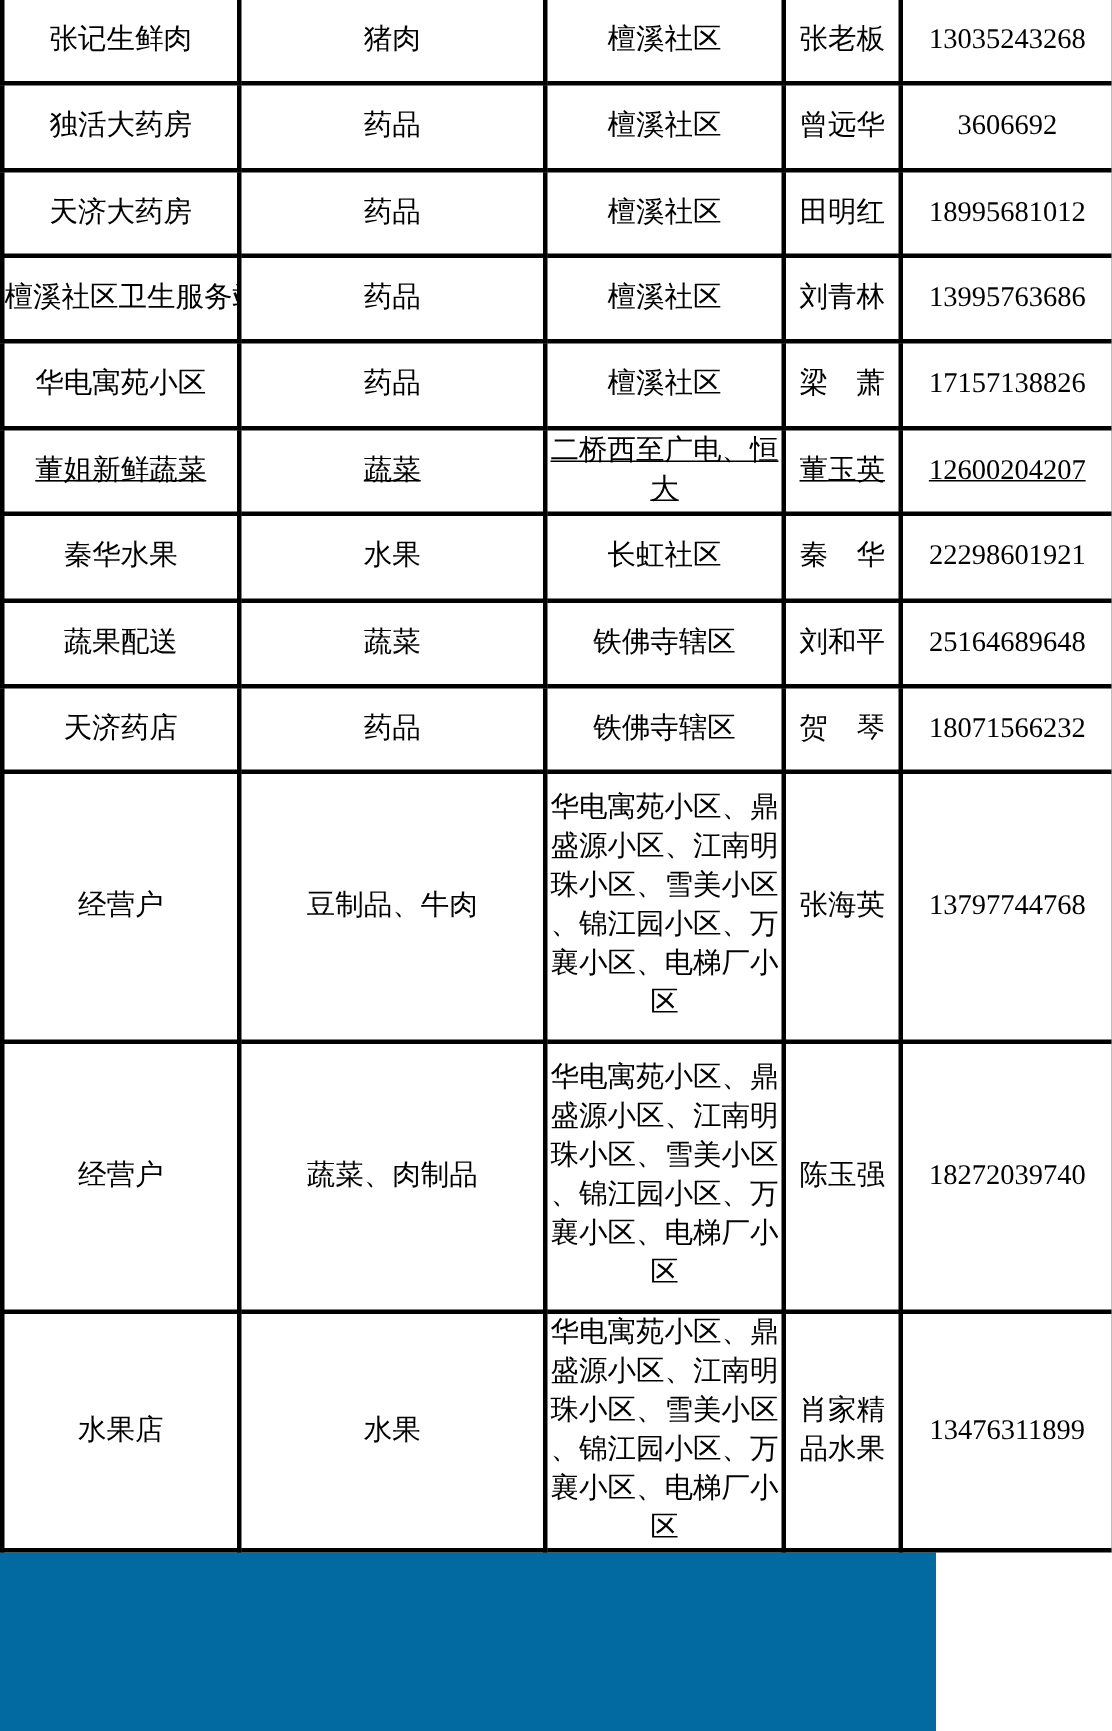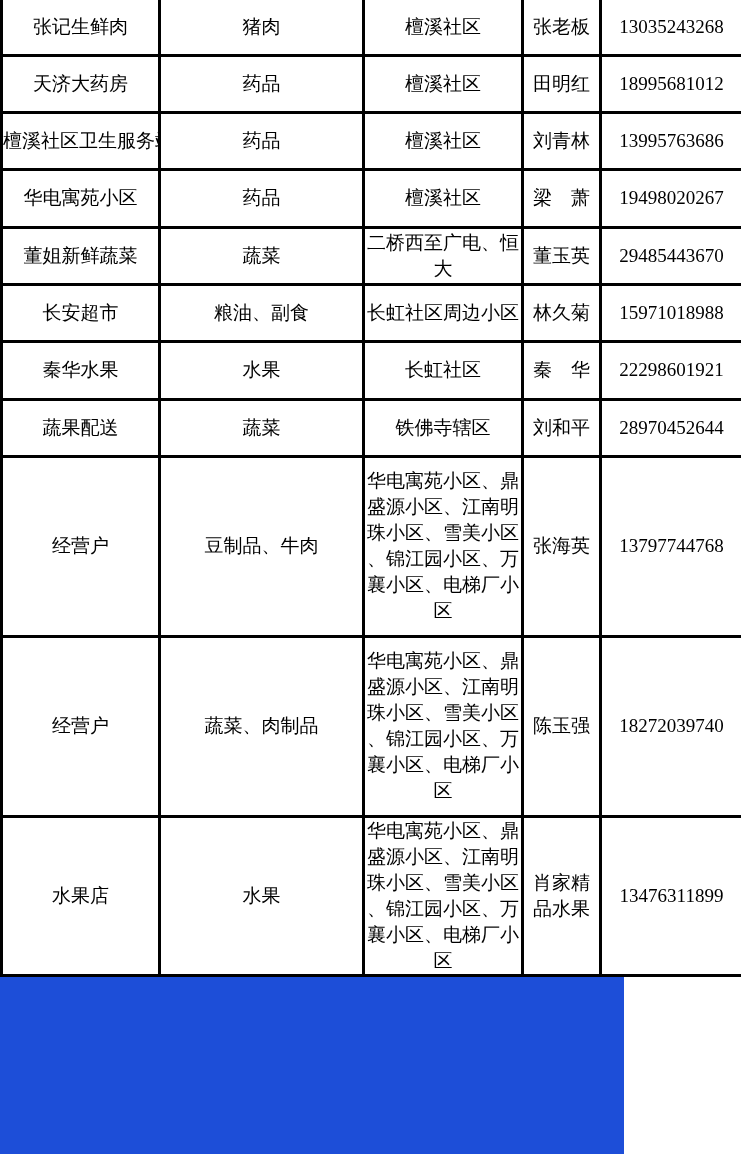--- a/index.html
+++ b/index.html
@@ -8,21 +8,21 @@
     background: #ffffff;
   }
   body {
     width: 741px;
     height: 1154px;
     overflow: hidden;
   }
   .page {
     width: 624px;
     height: 1154px;
-    background: #1d4ed8;
+    background: #0369a1;
   }
   table.tbl {
     border-collapse: collapse;
     table-layout: fixed;
     width: 741px;
     background: #ffffff;
   }
   table.tbl td {
     border: 3px solid #000000;
     padding: 0;
@@ -79,68 +79,75 @@
       <col class="c5">
     </colgroup>
     <tbody id="rows">
         <tr style="height: 55px;">
     <td class="c-name">张记生鲜肉</td>
     <td class="c-cat">猪肉</td>
     <td class="c-area">檀溪社区</td>
     <td class="c-contact">张老板</td>
     <td class="c-phone">13035243268</td>
   </tr>
+        <tr style="height: 58px;">
+    <td class="c-name">独活大药房</td>
+    <td class="c-cat">药品</td>
+    <td class="c-area">檀溪社区</td>
+    <td class="c-contact">曾远华</td>
+    <td class="c-phone">3606692</td>
+  </tr>
         <tr style="height: 57px;">
     <td class="c-name">天济大药房</td>
     <td class="c-cat">药品</td>
     <td class="c-area">檀溪社区</td>
     <td class="c-contact">田明红</td>
     <td class="c-phone">18995681012</td>
   </tr>
         <tr style="height: 57px;">
     <td class="c-name">檀溪社区卫生服务站</td>
     <td class="c-cat">药品</td>
     <td class="c-area">檀溪社区</td>
     <td class="c-contact">刘青林</td>
     <td class="c-phone">13995763686</td>
   </tr>
         <tr style="height: 58px;">
     <td class="c-name">华电寓苑小区</td>
     <td class="c-cat">药品</td>
     <td class="c-area">檀溪社区</td>
     <td class="c-contact">梁　萧</td>
-    <td class="c-phone">19498020267</td>
+    <td class="c-phone">17157138826</td>
   </tr>
-        <tr style="height: 57px;">
+        <tr style="height: 57px; text-decoration: underline;">
     <td class="c-name">董姐新鲜蔬菜</td>
     <td class="c-cat">蔬菜</td>
     <td class="c-area">二桥西至广电、恒大</td>
     <td class="c-contact">董玉英</td>
-    <td class="c-phone">29485443670</td>
-  </tr>
-        <tr style="height: 57px;">
-    <td class="c-name">长安超市</td>
-    <td class="c-cat">粮油、副食</td>
-    <td class="c-area">长虹社区周边小区</td>
-    <td class="c-contact">林久菊</td>
-    <td class="c-phone">15971018988</td>
+    <td class="c-phone">12600204207</td>
   </tr>
         <tr style="height: 58px;">
     <td class="c-name">秦华水果</td>
     <td class="c-cat">水果</td>
     <td class="c-area">长虹社区</td>
     <td class="c-contact">秦　华</td>
     <td class="c-phone">22298601921</td>
   </tr>
         <tr style="height: 57px;">
     <td class="c-name">蔬果配送</td>
     <td class="c-cat">蔬菜</td>
     <td class="c-area">铁佛寺辖区</td>
     <td class="c-contact">刘和平</td>
-    <td class="c-phone">28970452644</td>
+    <td class="c-phone">25164689648</td>
+  </tr>
+        <tr style="height: 57px;">
+    <td class="c-name">天济药店</td>
+    <td class="c-cat">药品</td>
+    <td class="c-area">铁佛寺辖区</td>
+    <td class="c-contact">贺　琴</td>
+    <td class="c-phone">18071566232</td>
   </tr>
         <tr style="height: 180px;">
     <td class="c-name">经营户</td>
     <td class="c-cat">豆制品、牛肉</td>
     <td class="c-area">华电寓苑小区、鼎盛源小区、江南明珠小区、雪美小区、锦江园小区、万襄小区、电梯厂小区</td>
     <td class="c-contact">张海英</td>
     <td class="c-phone">13797744768</td>
   </tr>
         <tr style="height: 180px;">
     <td class="c-name">经营户</td>

